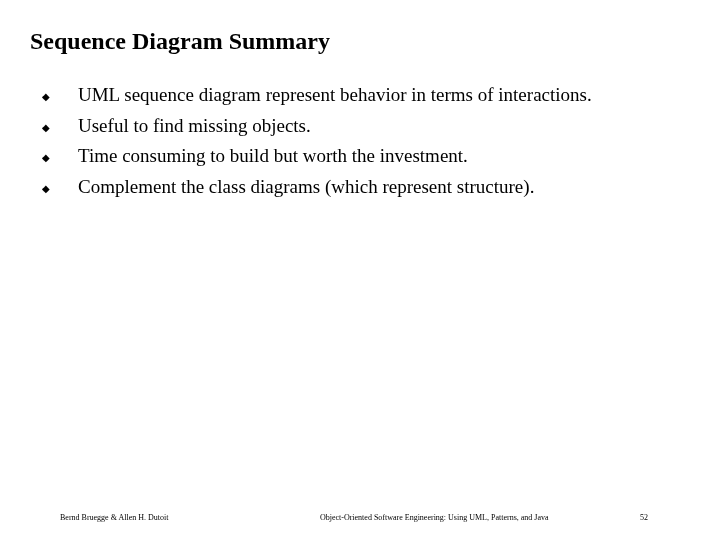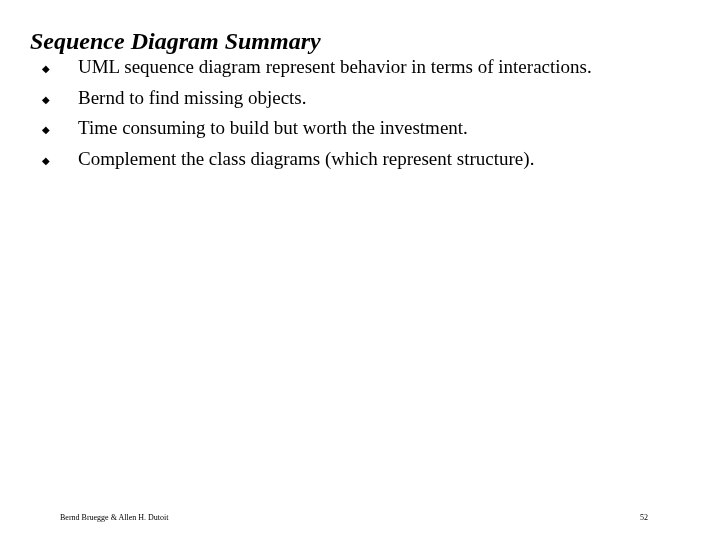--- a/index.html
+++ b/index.html
@@ -11,22 +11,22 @@
       width: 720px;
       height: 540px;
       background: #ffffff;
       font-family: "Times New Roman", Times, serif;
       color: #000000;
       position: relative;
       padding: 20px 30px 0 30px;
     }
     .title {
       font-size: 24px;
-      font-style: italic;
       font-weight: bold;
+      margin-bottom: 28px;
       margin-top: 8px;
     }
     .bullet-list {
       list-style: none;
       padding-left: 12px;
     }
     .bullet-item {
       display: flex;
       align-items: flex-start;
       margin-bottom: 6px;
@@ -74,28 +74,29 @@
 
 <h1 class="title">Sequence Diagram Summary</h1>
 
 <ul class="bullet-list">
   <li class="bullet-item">
     <span class="bullet-marker">◆</span>
     <span class="bullet-text">UML sequence diagram represent behavior in terms of interactions.</span>
   </li>
   <li class="bullet-item">
     <span class="bullet-marker">◆</span>
-    <span class="bullet-text">Bernd to find missing objects.</span>
+    <span class="bullet-text">Useful to find missing objects.</span>
   </li>
   <li class="bullet-item">
     <span class="bullet-marker">◆</span>
     <span class="bullet-text">Time consuming to build but worth the investment.</span>
   </li>
   <li class="bullet-item">
     <span class="bullet-marker">◆</span>
     <span class="bullet-text">Complement the class diagrams (which represent structure).</span>
   </li>
 </ul>
 
 <div class="footer">
   <span class="footer-left">Bernd Bruegge &amp; Allen H. Dutoit</span>
+  <span class="footer-center">Object-Oriented Software Engineering: Using UML, Patterns, and Java</span>
   <span class="footer-right">52</span>
 </div>
 
 </body></html>

